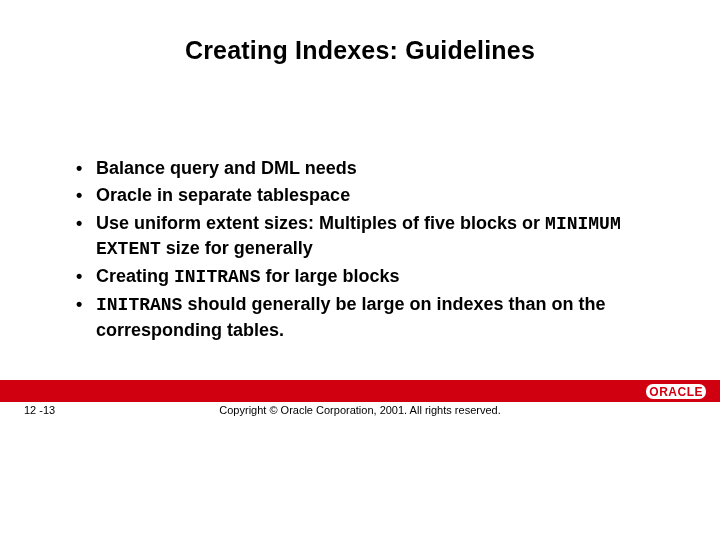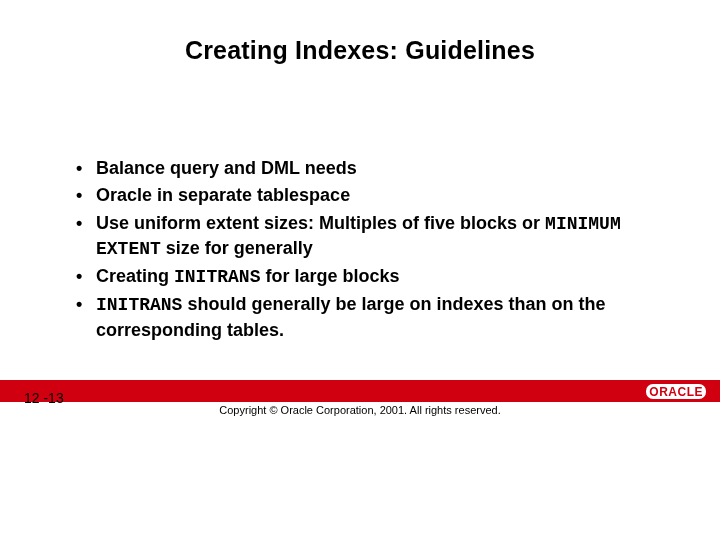--- a/index.html
+++ b/index.html
@@ -8,21 +8,21 @@
   .title { font-size: 25px; font-weight: bold; text-align: center; padding-top: 36px; letter-spacing: 0.2px; }
   .body { position: absolute; top: 156px; left: 72px; right: 60px; }
   ul.bullets { list-style: none; }
   ul.bullets > li { position: relative; padding-left: 24px; font-size: 18px; font-weight: bold; line-height: 1.35; margin-bottom: 3px; }
   ul.bullets > li::before { content: "•"; position: absolute; left: 4px; top: 0; font-weight: bold; }
   .mono { font-family: "Courier New", Courier, monospace; font-weight: bold; }
   .footer { position: absolute; left: 0; right: 0; bottom: 0; height: 40px; }
   .redbar { position: absolute; left: 0; right: 0; top: 0; height: 22px; background: #d10011; }
   .logo { position: absolute; right: 14px; top: 2px; height: 18px; display: flex; align-items: center; }
   .logo-box { background: #fff; color: #d10011; font-family: Arial, sans-serif; font-weight: 900; font-size: 12px; letter-spacing: 0.5px; padding: 1px 3px 0 3px; line-height: 14px; border-radius: 7px; }
-  .pagenum { position: absolute; left: 24px; top: 10px; font-size: 14px; font-family: Arial, sans-serif; }
+  .pagenum { position: absolute; left: 24px; top: 24px; font-size: 11px; font-family: Arial, sans-serif; }
   .copyright { position: absolute; left: 0; right: 0; top: 24px; text-align: center; font-size: 11px; }
 </style>
 </head>
 <body>
 
 <div class="slide">
 
   <div class="title">Creating Indexes: Guidelines</div>
 
   <div class="body">

